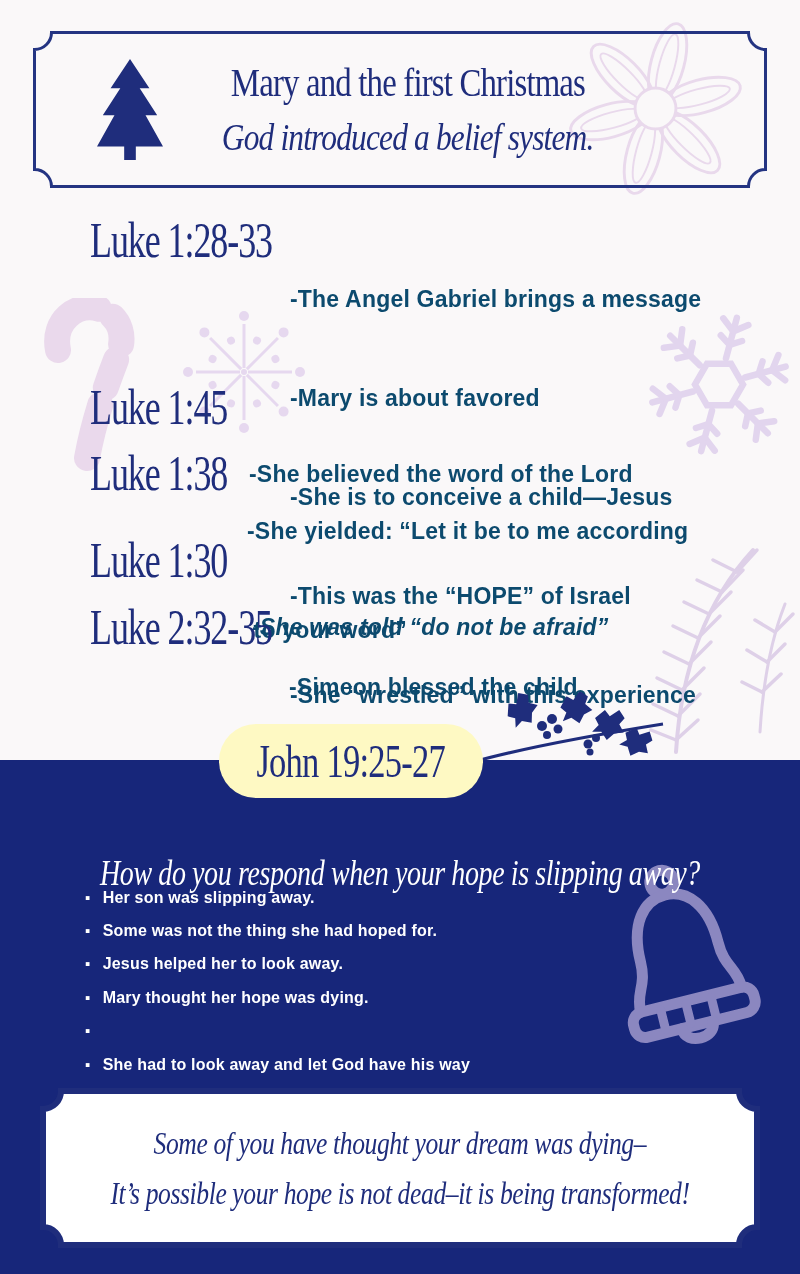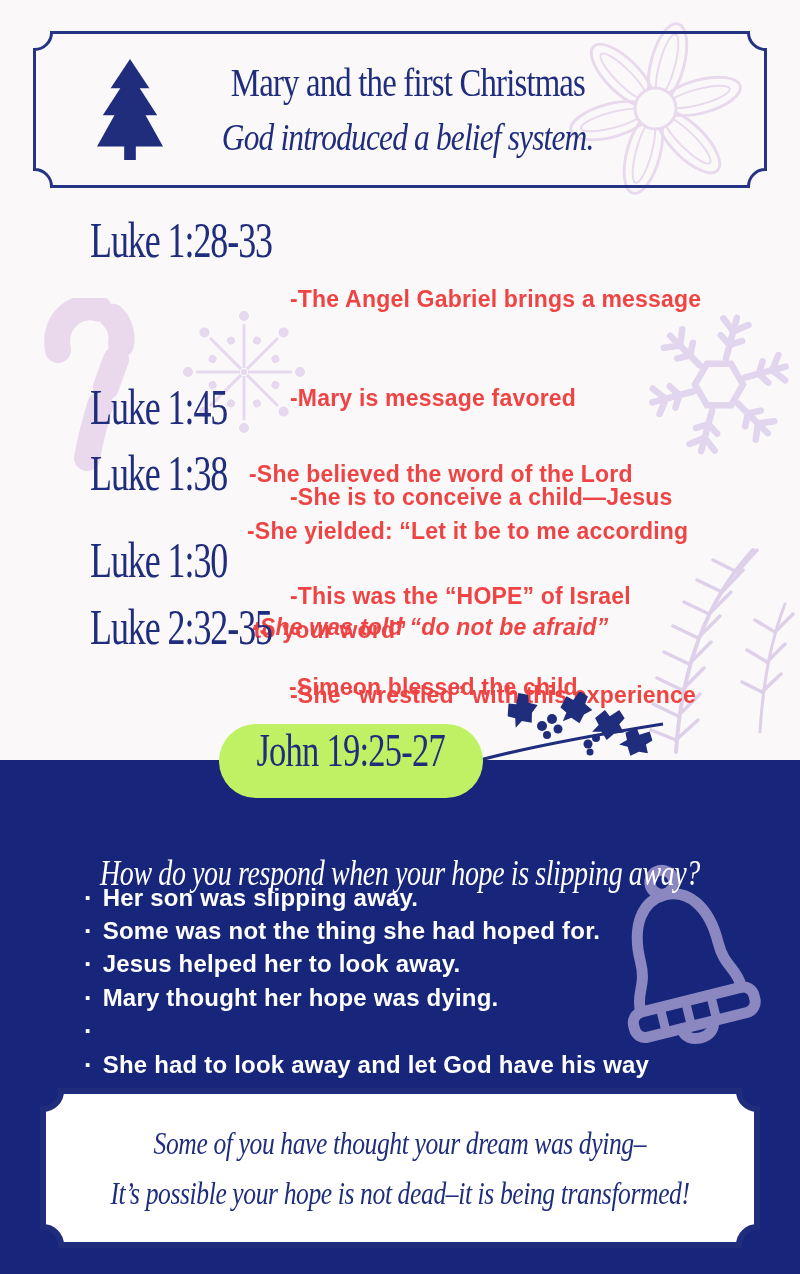--- a/index.html
+++ b/index.html
@@ -18,42 +18,42 @@
       letter-spacing:-1px;line-height:46px;}
   .subtitle{font-family:"Liberation Serif",serif;font-style:italic;font-size:37px;color:#1f2d7c;
       display:inline-block;transform:scaleX(.85);transform-origin:center;white-space:nowrap;
       letter-spacing:-1px;line-height:44px;}
 
   
   .ref{position:absolute;z-index:2;font-family:"Liberation Serif",serif;font-size:50px;
       line-height:52px;color:#1f2d7c;transform:scaleX(.72);transform-origin:left top;
       letter-spacing:-1.5px;white-space:nowrap;}
   .pts{position:absolute;z-index:2;font-weight:700;font-size:23px;line-height:33px;
-      color:#ef4444;white-space:pre-wrap;letter-spacing:.2px;}
+      color:#0c4a6e;white-space:pre-wrap;letter-spacing:.2px;}
   #ref1{left:90px;top:214px;} #pts1{left:290px;top:217px;}
   #ref2{left:90px;top:381px;} #pts2{left:249px;top:392px;}
   #ref3{left:90px;top:447px;} #pts3{left:247px;top:449px;}
   #ref4{left:90px;top:534px;} #pts4{left:252px;top:545px;font-style:italic;}
   #ref5{left:90px;top:601px;} #pts5{left:289px;top:605px;}
 
   
-  .badge{left:219px;top:724px;width:264px;height:74px;border-radius:37px;background:#bef264;
-      z-index:4;display:flex;align-items:flex-start;justify-content:center;}
+  .badge{left:219px;top:724px;width:264px;height:74px;border-radius:37px;background:#fef9c3;
+      z-index:4;display:flex;align-items:center;justify-content:center;}
   .badge-label{font-family:"Liberation Serif",serif;font-size:46px;color:#1f2d7c;
       display:inline-block;transform:scaleX(.75);letter-spacing:-1px;white-space:nowrap;}
 
   
   .band{left:0;top:760px;width:800px;height:514px;background:#17267a;z-index:2;}
   .question{left:0;top:810px;width:800px;text-align:center;z-index:4;margin-top:44px;}
   .question span{font-family:"Liberation Serif",serif;font-style:italic;font-size:35px;
       color:#ffffff;display:inline-block;transform:scaleX(.8);white-space:nowrap;letter-spacing:-.5px;}
   .wlist{left:84px;top:881px;z-index:4;}
   .wrow{display:flex;align-items:center;gap:10px;height:33.4px;}
   .wdot{color:#ffffff;font-weight:700;font-size:26px;line-height:20px;}
-  .wtext{color:#ffffff;font-weight:700;font-size:24px;letter-spacing:.2px;white-space:nowrap;}
+  .wtext{color:#ffffff;font-weight:700;font-size:16px;letter-spacing:.2px;white-space:nowrap;}
 
   .bell-wrap{left:600px;top:860px;width:160px;height:190px;transform:rotate(-14deg);z-index:3;}
 
   
   .footer-frame{left:40px;top:1088px;z-index:3;}
   .footer-text{left:40px;top:1088px;width:720px;height:160px;z-index:4;display:flex;
       flex-direction:column;align-items:center;justify-content:center;}
   .fline{height:50px;line-height:50px;text-align:center;}
   .fline span{font-family:"Liberation Serif",serif;font-style:italic;font-size:32px;color:#1f2d7c;
       display:inline-block;transform:scaleX(.8);white-space:nowrap;letter-spacing:-.5px;}
@@ -237,21 +237,21 @@
     </svg>
     <div class="header-text">
       <span class="title">Mary and the first Christmas</span>
       <span class="subtitle">God introduced a belief system.</span>
     </div>
   </div>
 
   <div class="ref" id="ref1">Luke 1:28-33</div>
   <div class="pts" id="pts1">
     <div>-The Angel Gabriel brings a message</div>
-    <div>-Mary is message favored</div>
+    <div>-Mary is about favored</div>
     <div>-She is to conceive a child—Jesus</div>
     <div>-This was the “HOPE” of Israel</div>
     <div>-She “wrestled” with this experience</div>
   </div>
 
   <div class="ref" id="ref2">Luke 1:45</div>
   <div class="pts" id="pts2">
     <div>-She believed the word of the Lord</div>
   </div>
 

